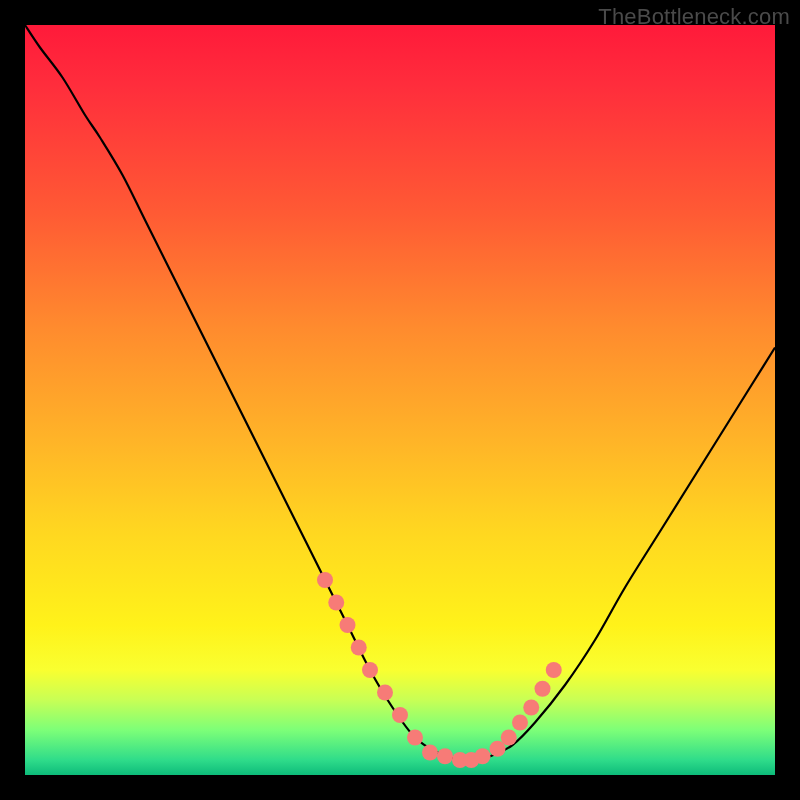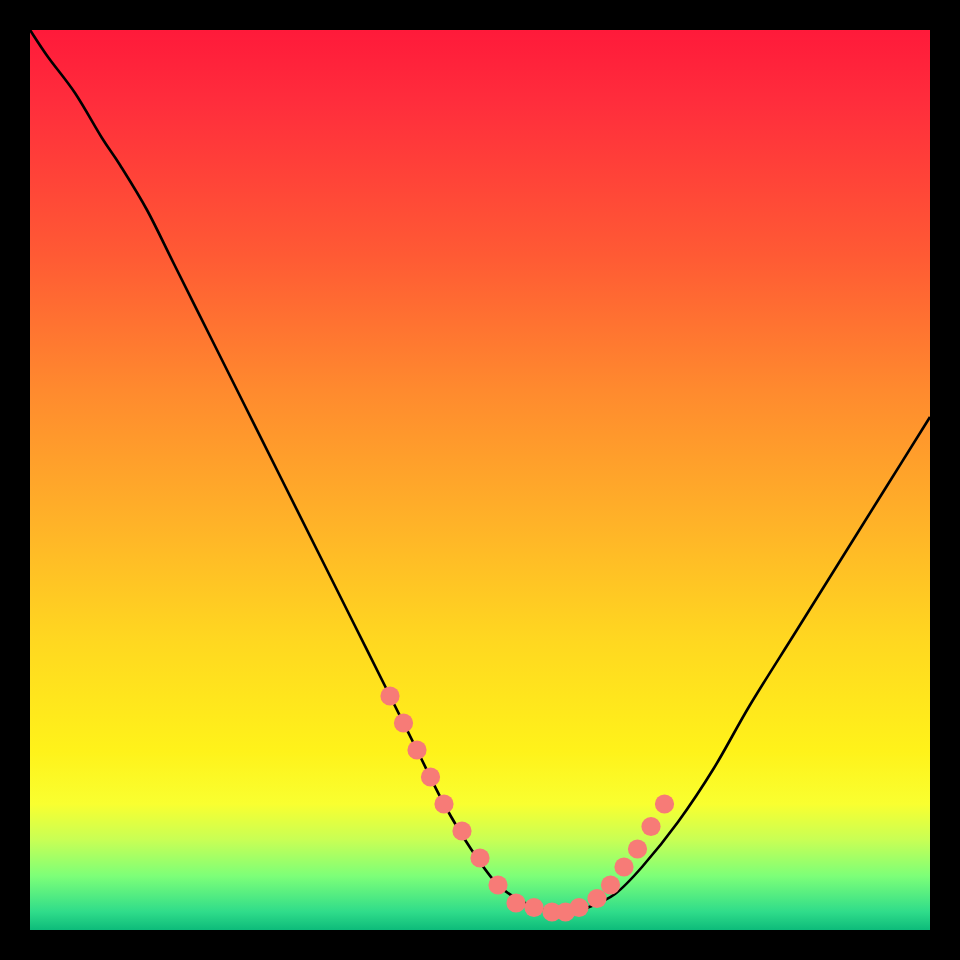--- a/index.html
+++ b/index.html
@@ -84,13 +84,14 @@
           <circle cx="457.50" cy="731.25" r="8" fill="#f77b77"></circle>
           <circle cx="472.50" cy="723.75" r="8" fill="#f77b77"></circle>
           <circle cx="483.75" cy="712.50" r="8" fill="#f77b77"></circle>
           <circle cx="495.00" cy="697.50" r="8" fill="#f77b77"></circle>
           <circle cx="506.25" cy="682.50" r="8" fill="#f77b77"></circle>
           <circle cx="517.50" cy="663.75" r="8" fill="#f77b77"></circle>
           <circle cx="528.75" cy="645.00" r="8" fill="#f77b77"></circle>
         </g>
     </svg>
   </div>
+  <div class="watermark">TheBottleneck.com</div>
 </div>
 
 </body></html>

